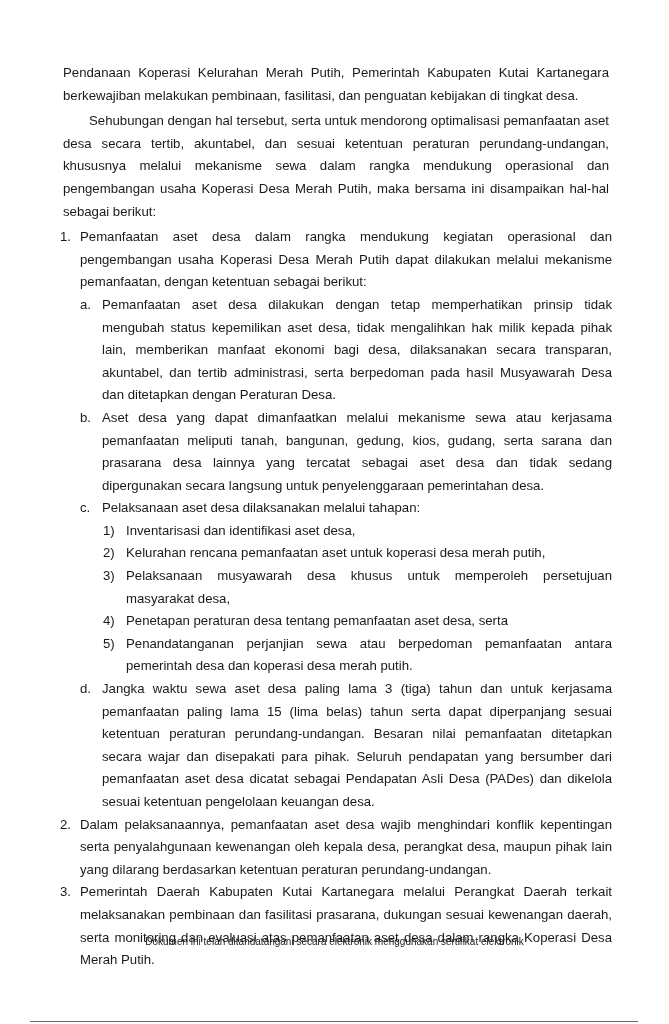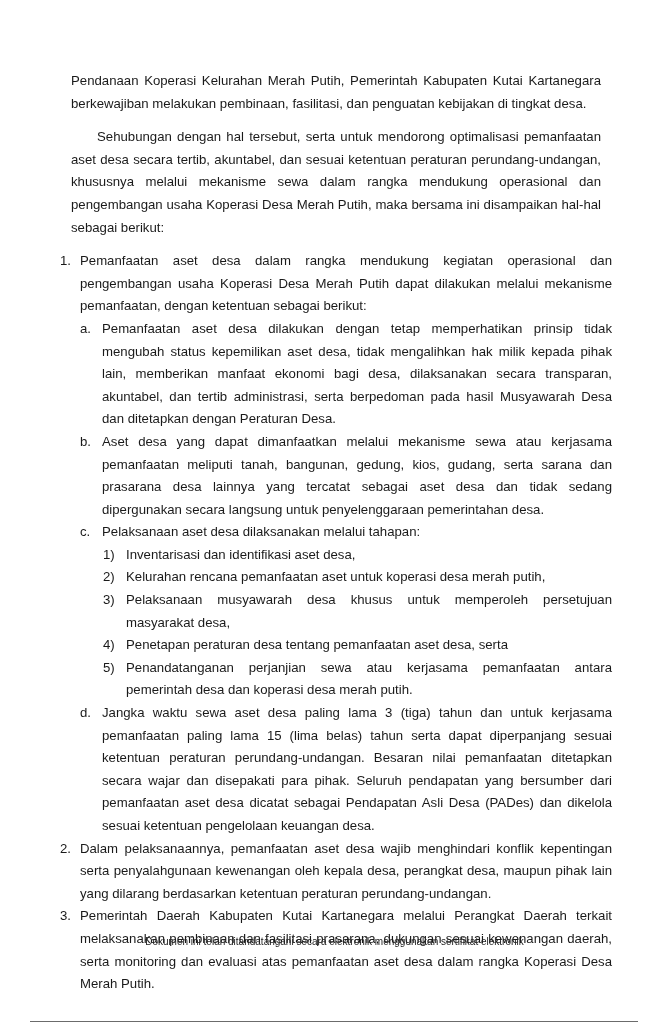--- a/index.html
+++ b/index.html
@@ -6,21 +6,21 @@
   body {
     width: 669px; height: 1024px; position: relative; overflow: hidden;
     font-family: "Liberation Sans", sans-serif;
     color: #1a1a1a;
   }
   .page {
     position: absolute; left: 60px; top: 59px; width: 552px;
     font-size: 13.2px; line-height: 22.6px;
     font-stretch: condensed;
   }
-  .p { text-align: justify; margin: 11px; }
+  .p { text-align: justify; margin: 3px; }
   .p.indent { text-indent: 26px; }
   .p.last { text-align-last: left; }
   .item { display: flex; text-align: justify; }
   .item .mk { flex: 0 0 auto; }
   .item .tx { flex: 1 1 auto; text-align: justify; }
   .lvl1 .mk { width: 20px; }
   .lvl2 { margin-left: 20px; }
   .lvl2 .mk { width: 22px; }
   .lvl3 { margin-left: 43px; }
   .lvl3 .mk { width: 23px; }
@@ -69,21 +69,21 @@
   <div class="item lvl3">
     <span class="mk">3)</span>
     <span class="tx">Pelaksanaan musyawarah desa khusus untuk memperoleh persetujuan masyarakat desa,</span>
   </div>
   <div class="item lvl3">
     <span class="mk">4)</span>
     <span class="tx">Penetapan peraturan desa tentang pemanfaatan aset desa, serta</span>
   </div>
   <div class="item lvl3">
     <span class="mk">5)</span>
-    <span class="tx">Penandatanganan perjanjian sewa atau kerjasama pemanfaatan antara pemerintah desa dan koperasi desa merah putih.</span>
+    <span class="tx">Penandatanganan perjanjian sewa atau berpedoman pemanfaatan antara pemerintah desa dan koperasi desa merah putih.</span>
   </div>
 
   <div class="item lvl2">
     <span class="mk">d.</span>
     <span class="tx">Jangka waktu sewa aset desa paling lama 3 (tiga) tahun dan untuk kerjasama pemanfaatan paling lama 15 (lima belas) tahun serta dapat diperpanjang sesuai ketentuan peraturan perundang-undangan. Besaran nilai pemanfaatan ditetapkan secara wajar dan disepakati para pihak. Seluruh pendapatan yang bersumber dari pemanfaatan  aset desa dicatat sebagai Pendapatan Asli Desa (PADes) dan dikelola sesuai ketentuan pengelolaan keuangan desa.</span>
   </div>
 
   <div class="item lvl1">
     <span class="mk">2.</span>
     <span class="tx">Dalam pelaksanaannya, pemanfaatan aset desa wajib menghindari konflik kepentingan serta penyalahgunaan kewenangan oleh kepala desa, perangkat desa, maupun pihak lain yang dilarang berdasarkan ketentuan peraturan perundang-undangan.</span>

